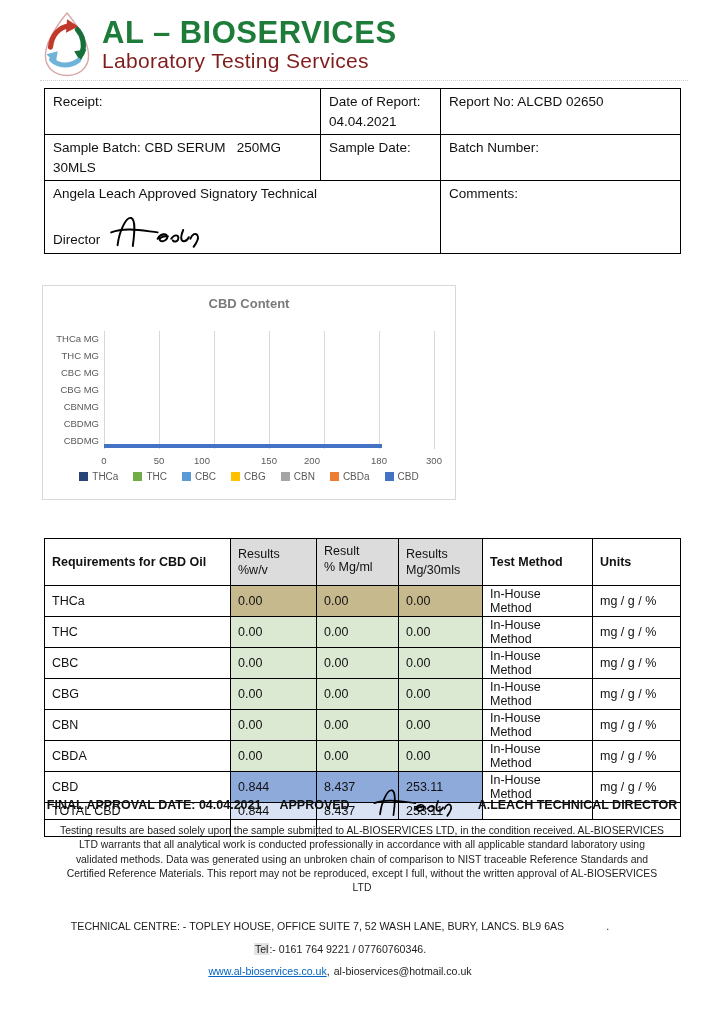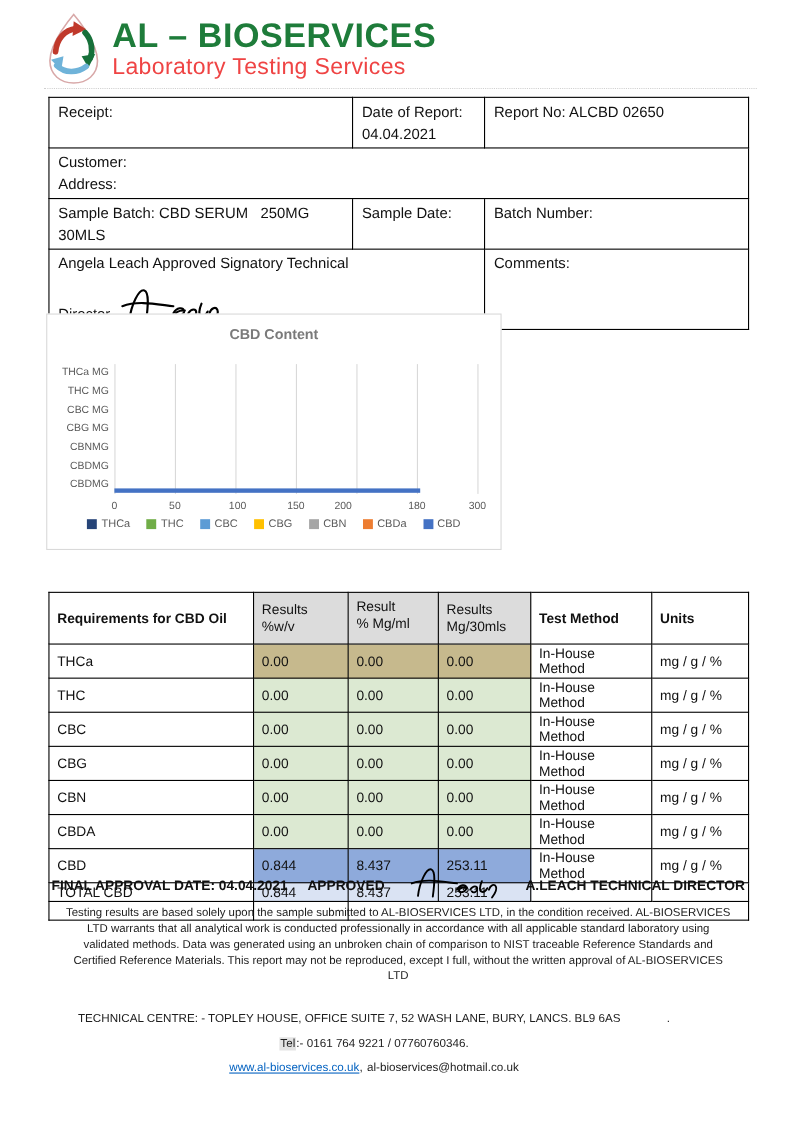--- a/index.html
+++ b/index.html
@@ -71,46 +71,40 @@
       <path d="M30,3 C30,3 9,27 9,44 C9,56.5 18.5,63.5 30,63.5 C41.5,63.5 51,56.5 51,44 C51,27 30,3 30,3 Z" fill="none" stroke="#d8a8a8" stroke-width="1.4"></path>
       <path d="M14,36 C15,25 22,16.5 32,15.5" fill="none" stroke="#c0392b" stroke-width="5" stroke-linecap="round"></path>
       <polygon points="30,9 41,16 29,22" fill="#c0392b"></polygon>
       <path d="M40,19 C45.5,25 47.5,34 44.5,42" fill="none" stroke="#17703a" stroke-width="5" stroke-linecap="round"></path>
       <polygon points="49,38 43,50 37,40" fill="#17703a"></polygon>
       <path d="M41,49 C33,55 22,55 15,48" fill="none" stroke="#6fb3d9" stroke-width="5" stroke-linecap="round"></path>
       <polygon points="19,52 10,43 21,40" fill="#6fb3d9"></polygon>
     </svg>
     <div id="logo-text">
       <div class="brand-line1" style="color:#1e7c3a">AL – BIOSERVICES</div>
-      <div class="brand-line2" style="color:#ef4444">Laboratory Testing Services</div>
+      <div class="brand-line2" style="color:#7f1d1d">Laboratory Testing Services</div>
     </div>
   </div>
 
   <div id="sep"></div>
 
   <table id="info-table">
     <colgroup>
         <col style="width:276px">
         <col style="width:120px">
         <col style="width:240px">
       </colgroup>
     <tbody>
         <tr>
       <td>Receipt:</td>
       <td>
         <span>Date of Report:</span>
         <span>04.04.2021</span>
       </td>
       <td>Report No: ALCBD 02650</td>
-    </tr>
-    <tr>
-      <td colspan="3">
-        <div>Customer:</div>
-        <div>Address:</div>
-      </td>
     </tr>
     <tr>
       <td>Sample Batch: CBD SERUM&nbsp;&nbsp; 250MG 30MLS</td>
       <td>Sample Date:</td>
       <td>Batch Number:</td>
     </tr>
     <tr>
       <td colspan="2" class="sig-row-cell" style="width:331px">
         <span>Angela Leach Approved Signatory Technical</span>
         <div class="sig-line">
@@ -163,21 +157,21 @@
         <span class="legend-item">
           <span class="legend-marker" style="background: rgb(68, 114, 196);"></span>
           <span>CBD</span>
         </span>
       </div>
   <div class="gridline" style="left: 61px; top: 45px; height: 118px;"></div>
       <div class="x-tick-label" style="left: 44px; top: 169px;">0</div>
       <div class="gridline" style="left: 116px; top: 45px; height: 118px;"></div>
       <div class="x-tick-label" style="left: 99px; top: 169px;">50</div>
       <div class="gridline" style="left: 171px; top: 45px; height: 118px;"></div>
-      <div class="x-tick-label" style="left: 156px; top: 169px;">100</div>
+      <div class="x-tick-label" style="left: 142px; top: 169px;">100</div>
       <div class="gridline" style="left: 226px; top: 45px; height: 118px;"></div>
       <div class="x-tick-label" style="left: 209px; top: 169px;">150</div>
       <div class="gridline" style="left: 281px; top: 45px; height: 118px;"></div>
       <div class="x-tick-label" style="left: 252px; top: 169px;">200</div>
       <div class="gridline" style="left: 336px; top: 45px; height: 118px;"></div>
       <div class="x-tick-label" style="left: 319px; top: 169px;">180</div>
       <div class="gridline" style="left: 391px; top: 45px; height: 118px;"></div>
       <div class="x-tick-label" style="left: 374px; top: 169px;">300</div>
       <div class="cat-label" style="top: 47.4286px;">THCa MG</div>
       <div class="cat-label" style="top: 64.2857px;">THC MG</div>

